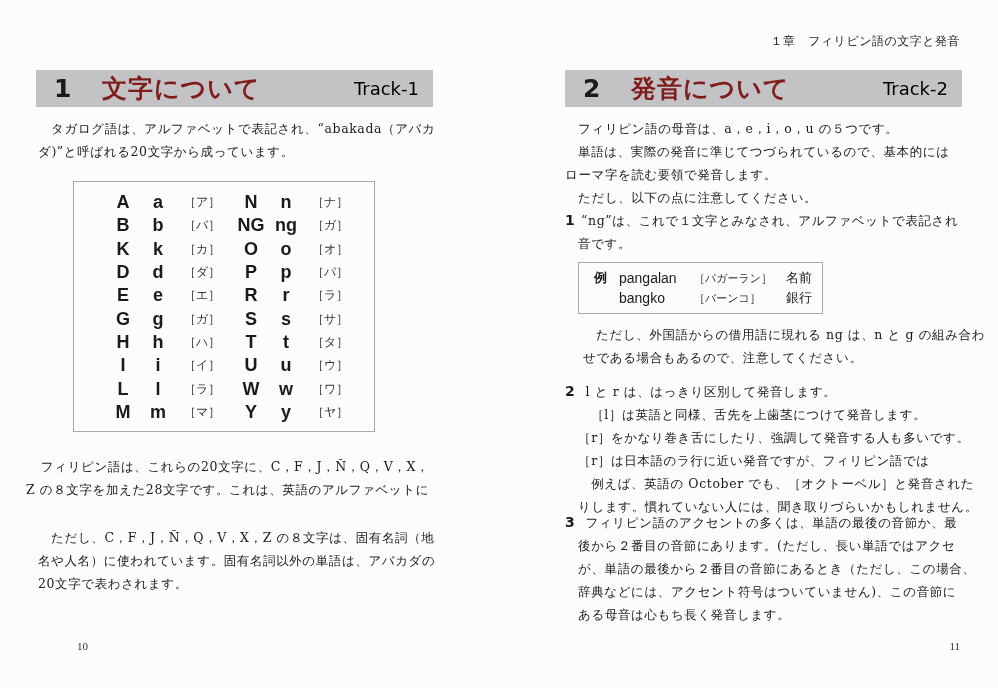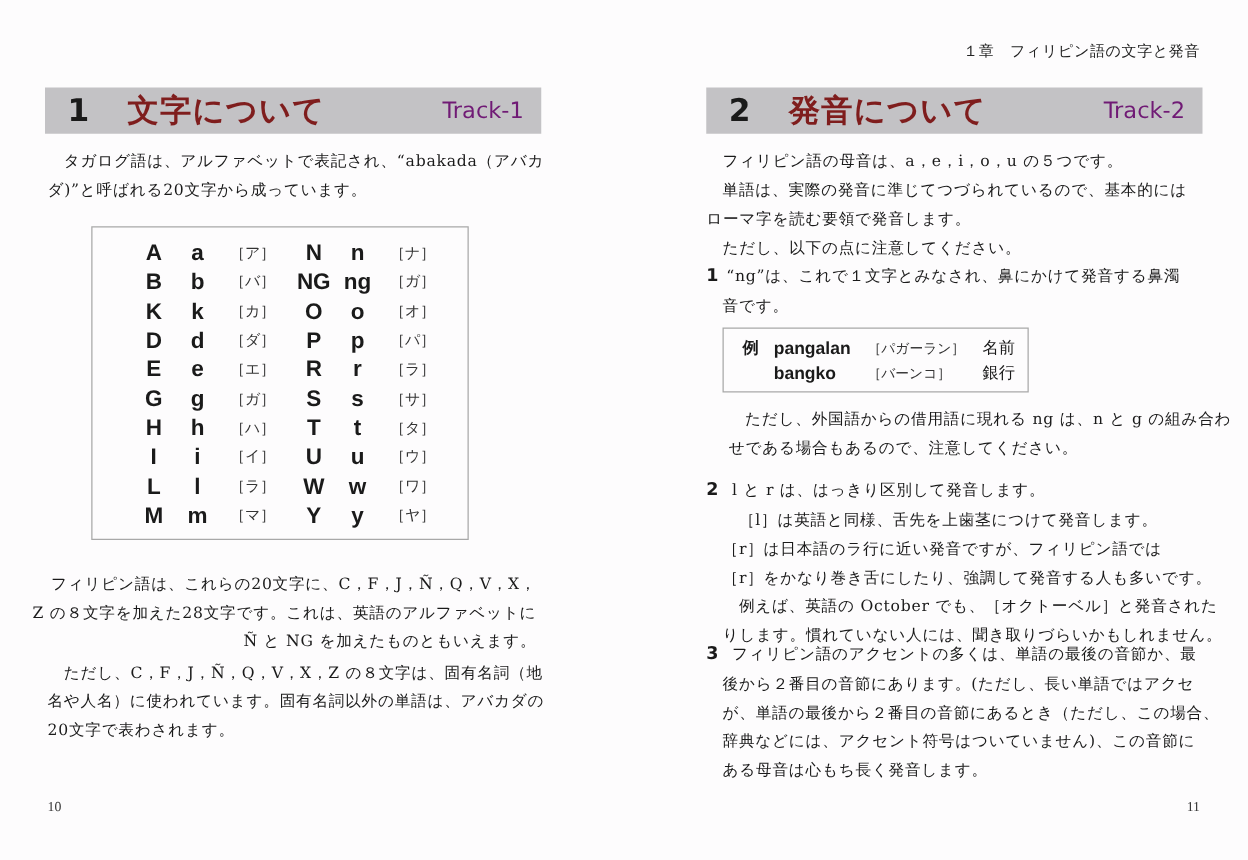--- a/index.html
+++ b/index.html
@@ -32,21 +32,21 @@
       font-weight: bold; font-size: 25px;
       margin-left: 18px; width: 48px; color: #1a1a1a;
     }
     .section-title {
       font-family: "DejaVu Sans", sans-serif;
       font-weight: bold; font-size: 25px; letter-spacing: 1px; color: #7f1d1d;
     }
     .track {
       margin-left: auto; margin-right: 14px;
       font-family: "DejaVu Sans", sans-serif;
-      font-size: 18px; color: #701a75;
+      font-size: 18px; color: #000000;
     }
 
     .para {
       position: absolute; font-size: 12.5px; line-height: 23px;
       letter-spacing: 0.6px; color: #1a1a1a;
     }
     .para .line { display: block; white-space: nowrap; }
 
     .alpha-box {
       position: absolute; left: 73px; top: 181px; width: 302px; height: 251px;
@@ -67,32 +67,33 @@
     .alpha-kana { font-size: 12px; color: #333; margin-left: 8px; }
 
     .example-box {
       position: absolute; left: 79px; top: 262px; width: 245px; height: 52px;
       border: 1.5px solid #a8a8a8;
     }
     .ex-row { position: absolute; left: 0; height: 20px; display: flex; align-items: center; font-size: 13px; }
     .ex-row.r1 { top: 5px; }
     .ex-row.r2 { top: 25px; }
     .ex-label { width: 40px; padding-left: 15px; font-weight: bold; }
-    .ex-word { width: 75px; font-family: "Liberation Sans", sans-serif; font-weight: bold; font-size: 14px; }
+    .ex-word { width: 75px; font-family: "Liberation Sans", sans-serif; font-weight: normal; font-size: 14px; }
     .ex-kana { width: 92px; font-size: 11px; color: #333; }
     .ex-mean { font-size: 13px; }
 
     .item-num {
       font-family: "DejaVu Sans", sans-serif; font-weight: bold; font-size: 14px;
       display: inline-block; width: 16px;
     }
 
     .folio {
       position: absolute; top: 640px; font-size: 11px; color: #333;
       font-family: "Liberation Serif", serif;
+      margin-left: 39px;
     }
     .page-left .folio { left: 38px; }
     .page-right .folio { right: 38px; }
   </style>
 </head>
 <body>
 
 <div class="spread">
 
   <div class="page page-left">
@@ -210,21 +211,20 @@
             <span class="alpha-upper">Y</span>
             <span class="alpha-lower">y</span>
             <span class="alpha-kana">［ヤ］</span>
           </div>
       </div>
     </div>
 
     <div class="para" style="left:26px; top:455px;text-align:right;">
       <span class="line">　フィリピン語は、これらの20文字に、C，F，J，Ñ，Q，V，X，</span>
       <span class="line">Z の８文字を加えた28文字です。これは、英語のアルファベットに</span>
-      <span class="line">Ñ と NG を加えたものともいえます。</span>
     </div>
 
     <div class="para" style="left:38px; top:526px;">
       <span class="line">　ただし、C，F，J，Ñ，Q，V，X，Z の８文字は、固有名詞（地</span>
       <span class="line">名や人名）に使われています。固有名詞以外の単語は、アバカダの</span>
       <span class="line">20文字で表わされます。</span>
     </div>
 
     <div class="folio">10</div>
   </div>
@@ -239,21 +239,21 @@
     </div>
 
     <div class="para" style="left:66px; top:117px;">
       <span class="line">　フィリピン語の母音は、a，e，i，o，u の５つです。</span>
       <span class="line">　単語は、実際の発音に準じてつづられているので、基本的には</span>
       <span class="line">ローマ字を読む要領で発音します。</span>
       <span class="line">　ただし、以下の点に注意してください。</span>
     </div>
 
     <div class="para" style="left:66px; top:209px;">
-      <span class="line"><span class="item-num">1</span><span>“ng”は、これで１文字とみなされ、鼻にかけて発音する鼻濁</span></span>
+      <span class="line"><span class="item-num">1</span><span>“ng”は、これで１文字とみなされ、アルファベットで表記され</span></span>
       <span class="line">　音です。</span>
     </div>
 
     <div class="example-box">
       <div class="ex-row r1">
         <span class="ex-label">例</span>
         <span class="ex-word">pangalan</span>
         <span class="ex-kana">［パガーラン］</span>
         <span class="ex-mean">名前</span>
       </div>
@@ -266,22 +266,22 @@
     </div>
 
     <div class="para" style="left:84px; top:323px;">
       <span class="line">　ただし、外国語からの借用語に現れる ng は、n と g の組み合わ</span>
       <span class="line">せである場合もあるので、注意してください。</span>
     </div>
 
     <div class="para" style="left:66px; top:380px;">
       <span class="line"><span class="item-num">2</span><span> l と r は、はっきり区別して発音します。</span></span>
       <span class="line">　　［l］は英語と同様、舌先を上歯茎につけて発音します。</span>
+      <span class="line">　［r］をかなり巻き舌にしたり、強調して発音する人も多いです。</span>
       <span class="line">　［r］は日本語のラ行に近い発音ですが、フィリピン語では</span>
-      <span class="line">　［r］をかなり巻き舌にしたり、強調して発音する人も多いです。</span>
       <span class="line">　　例えば、英語の October でも、［オクトーベル］と発音された</span>
       <span class="line">　りします。慣れていない人には、聞き取りづらいかもしれません。</span>
     </div>
 
     <div class="para" style="left:66px; top:511px;">
       <span class="line"><span class="item-num">3</span><span> フィリピン語のアクセントの多くは、単語の最後の音節か、最</span></span>
       <span class="line">　後から２番目の音節にあります。(ただし、長い単語ではアクセ</span>
       <span class="line">　が、単語の最後から２番目の音節にあるとき（ただし、この場合、</span>
       <span class="line">　辞典などには、アクセント符号はついていません)、この音節に</span>
       <span class="line">　ある母音は心もち長く発音します。</span>

